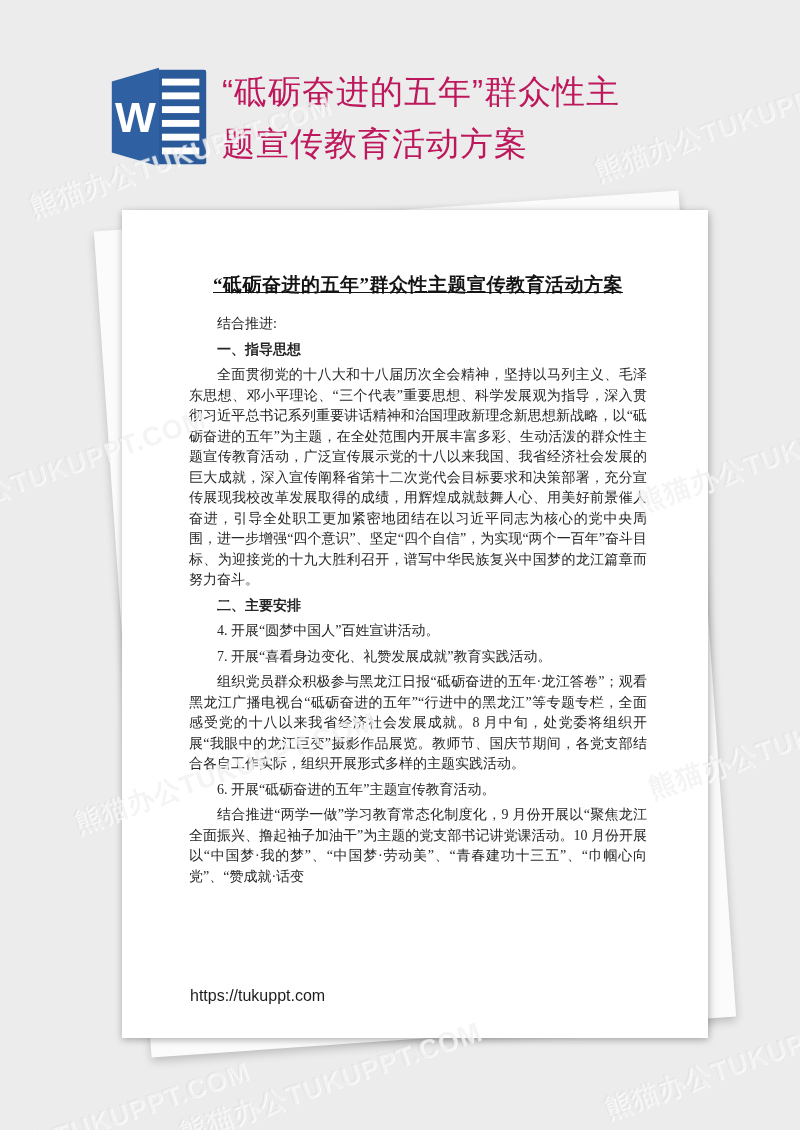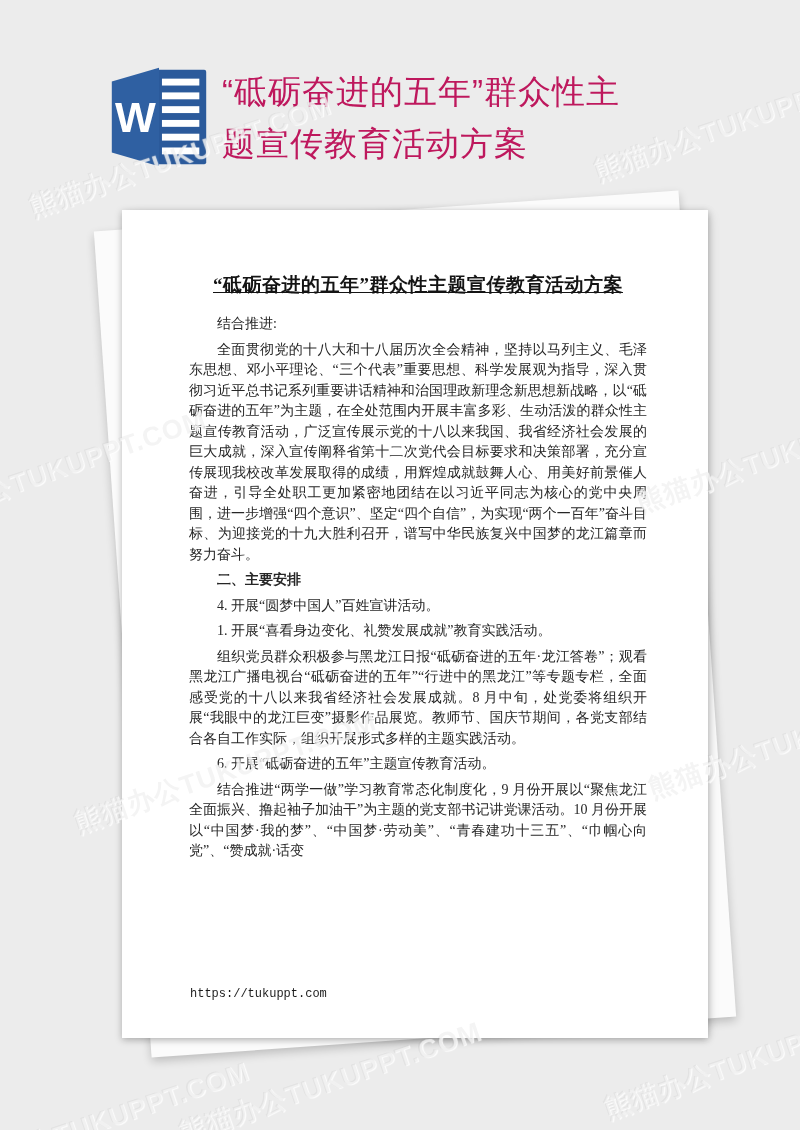--- a/index.html
+++ b/index.html
@@ -42,22 +42,22 @@
     font-size: 19px; font-weight: bold; text-align: center;
     line-height: 26px; margin: 0 0 16px 0; color: #141414; text-indent: 0;
     letter-spacing: 0.5px;
     text-decoration: underline;
   }
   .page-inner p { margin: 5px 0; text-indent: 2em; }
   .page-inner p.heading { font-weight: bold; }
 
   .page-footer {
     position: absolute; left: 68px; top: 777px;
-    font-family: Liberation Mono, monospace;
-    font-size: 12px; color: #1c1c1c;
+    font-family: Liberation Sans, sans-serif;
+    font-size: 16px; color: #1c1c1c;
   }
 
   
   .wm-layer { position: absolute; left: 0; top: 0; width: 800px; height: 1130px; pointer-events: none; z-index: 6; }
   .wm {
     position: absolute; transform: translate(-50%,-50%) rotate(-19deg);
     font-family: "Liberation Sans", sans-serif; font-weight: bold;
     font-size: 27px; letter-spacing: 1px; white-space: nowrap;
     color: rgba(60,60,60,0.055);
     text-shadow: 1px 1px 1px rgba(255,255,255,0.85);
@@ -85,24 +85,25 @@
     <div>题宣传教育活动方案</div>
   </div>
 
   <div class="page-back"></div>
 
   <div class="page">
     <div class="page-inner">
       <div class="doc-title">“砥砺奋进的五年”群众性主题宣传教育活动方案</div>
 
     <p class="body">结合推进:</p>
+        <p class="heading">一、指导思想</p>
         <p class="body">全面贯彻党的十八大和十八届历次全会精神，坚持以马列主义、毛泽东思想、邓小平理论、“三个代表”重要思想、科学发展观为指导，深入贯彻习近平总书记系列重要讲话精神和治国理政新理念新思想新战略，以“砥砺奋进的五年”为主题，在全处范围内开展丰富多彩、生动活泼的群众性主题宣传教育活动，广泛宣传展示党的十八以来我国、我省经济社会发展的巨大成就，深入宣传阐释省第十二次党代会目标要求和决策部署，充分宣传展现我校改革发展取得的成绩，用辉煌成就鼓舞人心、用美好前景催人奋进，引导全处职工更加紧密地团结在以习近平同志为核心的党中央周围，进一步增强“四个意识”、坚定“四个自信”，为实现“两个一百年”奋斗目标、为迎接党的十九大胜利召开，谱写中华民族复兴中国梦的龙江篇章而努力奋斗。</p>
         <p class="heading">二、主要安排</p>
         <p class="body">4. 开展“圆梦中国人”百姓宣讲活动。</p>
-        <p class="body">1. 开展“喜看身边变化、礼赞发展成就”教育实践活动。</p>
+        <p class="body">7. 开展“喜看身边变化、礼赞发展成就”教育实践活动。</p>
         <p class="body">组织党员群众积极参与黑龙江日报“砥砺奋进的五年·龙江答卷”；观看黑龙江广播电视台“砥砺奋进的五年”“行进中的黑龙江”等专题专栏，全面感受党的十八以来我省经济社会发展成就。8 月中旬，处党委将组织开展“我眼中的龙江巨变”摄影作品展览。教师节、国庆节期间，各党支部结合各自工作实际，组织开展形式多样的主题实践活动。</p>
         <p class="body">6. 开展“砥砺奋进的五年”主题宣传教育活动。</p>
         <p class="body">结合推进“两学一做”学习教育常态化制度化，9 月份开展以“聚焦龙江全面振兴、撸起袖子加油干”为主题的党支部书记讲党课活动。10 月份开展以“中国梦·我的梦”、“中国梦·劳动美”、“青春建功十三五”、“巾帼心向党”、“赞成就·话变</p>
       </div>
     <div class="page-footer">https://tukuppt.com</div>
   </div>
 
   <div class="wm-layer">
       <span class="wm" style="left: 180px; top: 156px;">熊猫办公TUKUPPT.COM</span>
       <span class="wm" style="left: 745px; top: 120px;">熊猫办公TUKUPPT.COM</span>

